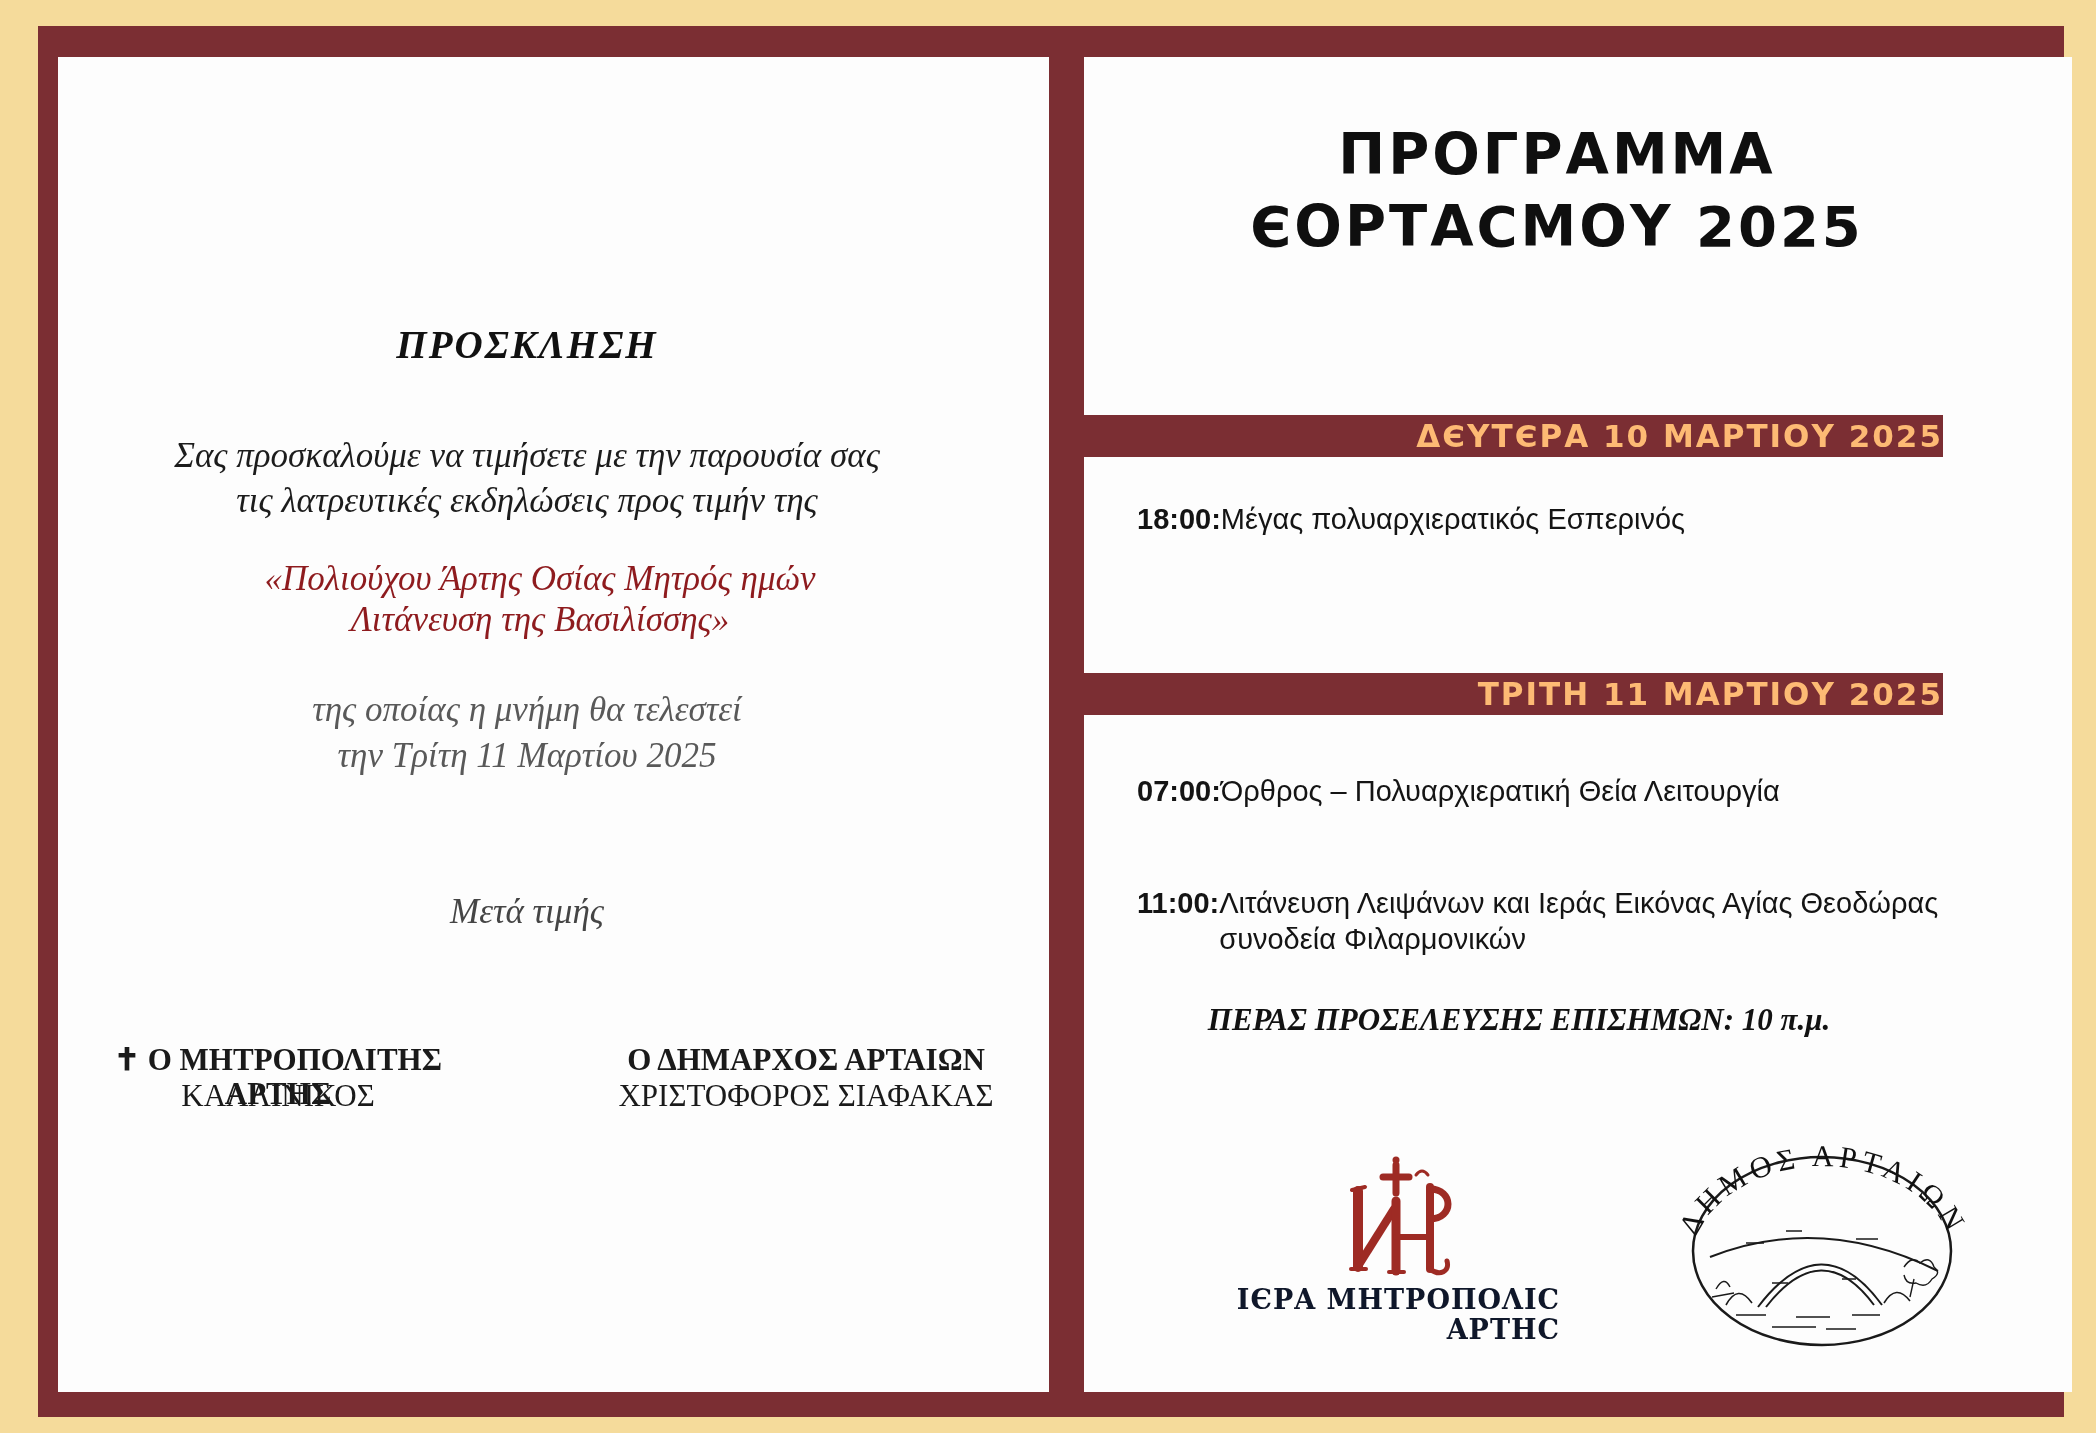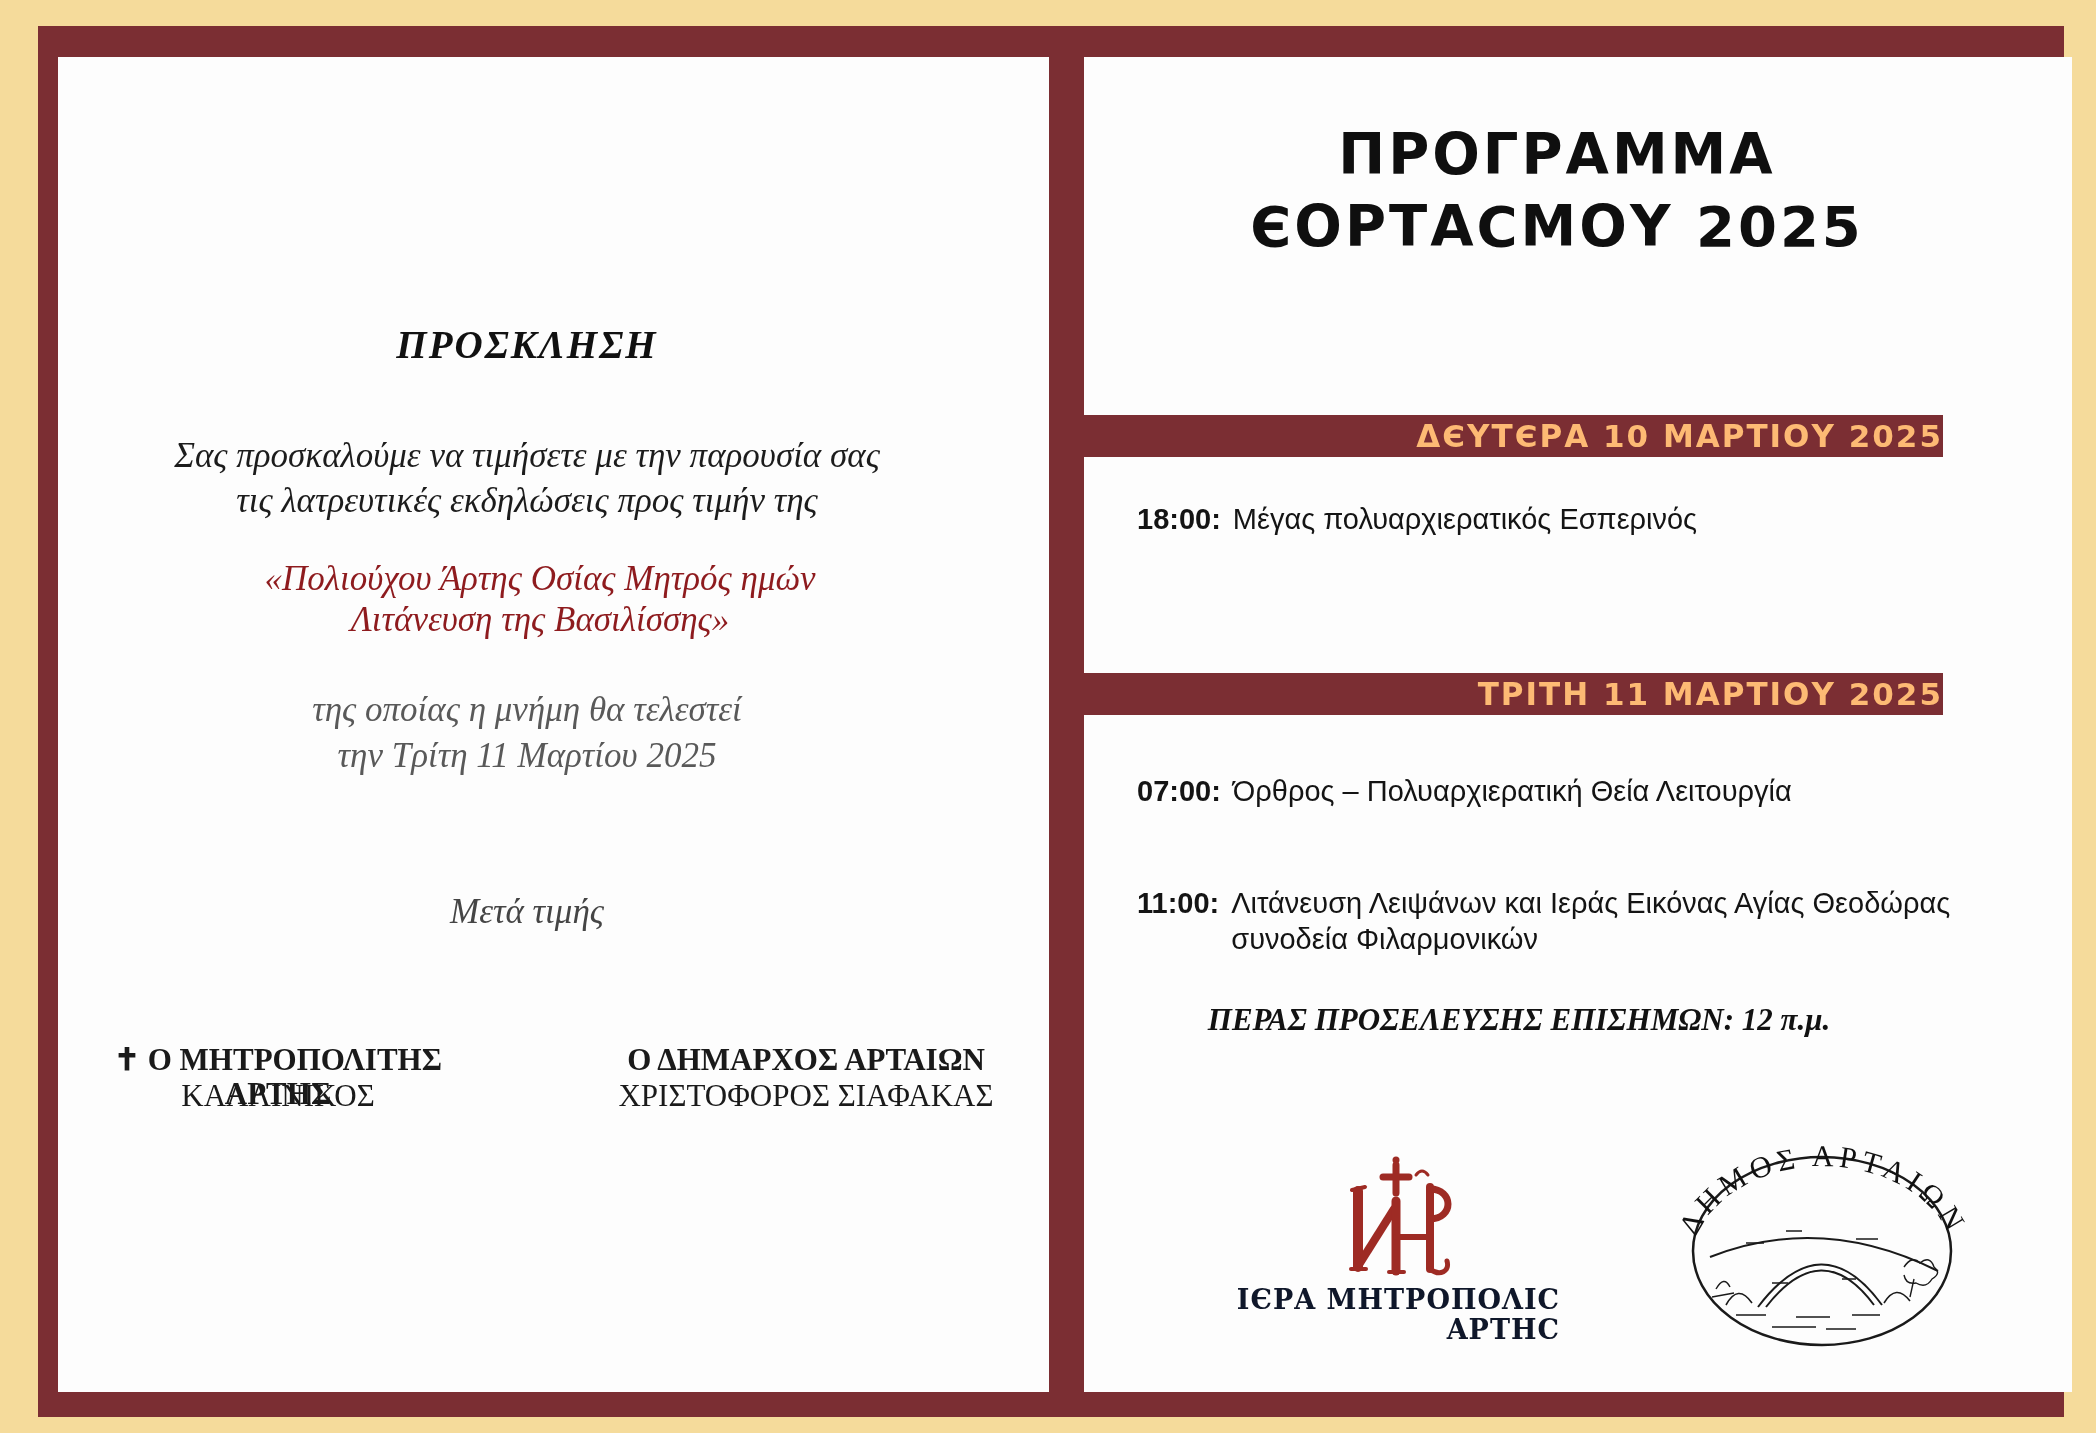--- a/index.html
+++ b/index.html
@@ -78,21 +78,21 @@
     font:bold 31px/42px "DejaVu Sans", sans-serif;
     letter-spacing:2px;
     padding-left:48px;
     white-space:nowrap;
     text-align:right;
   }
   .bar-1{top:358px;}
   .bar-2{top:616px;}
   .event{
     position:absolute;left:53px;
-    display:flex;gap:12px;
+    display:flex;
     font:29px/36px "Liberation Sans", sans-serif;
     color:#141414;
     white-space:nowrap;
   }
   .event .time{font-weight:bold;}
   .event .lines{display:flex;flex-direction:column;}
   .ev-1{top:444px;}
   .ev-2{top:716px;}
   .ev-3{top:828px;white-space:normal;width:900px;}
   .officials{
@@ -174,21 +174,21 @@
     </div>
 
     <div class="event ev-3">
       <span class="time">11:00:</span>
       <span class="lines">
         <span>Λιτάνευση Λειψάνων και Ιεράς Εικόνας Αγίας Θεοδώρας</span>
         <span>συνοδεία Φιλαρμονικών</span>
       </span>
     </div>
 
-    <div class="officials">ΠΕΡΑΣ ΠΡΟΣΕΛΕΥΣΗΣ ΕΠΙΣΗΜΩΝ: 12 π.μ.</div>
+    <div class="officials">ΠΕΡΑΣ ΠΡΟΣΕΛΕΥΣΗΣ ΕΠΙΣΗΜΩΝ: 10 π.μ.</div>
 
     <svg class="metropolis-logo" viewBox="0 0 116 126" xmlns="http://www.w3.org/2000/svg">
       <g stroke="#9E2B24" fill="none" stroke-linecap="round">
         <circle cx="54" cy="7" r="3.5" fill="#9E2B24" stroke="none"></circle>
         <path d="M54,12 L54,40" stroke-width="7"></path>
         <path d="M41,24 L67,24" stroke-width="7"></path>
         <path d="M16,38 L16,114" stroke-width="10"></path>
         <path d="M10,37 L23,34" stroke-width="4"></path>
         <path d="M9,116 L24,116" stroke-width="4"></path>
         <path d="M18,110 L52,56" stroke-width="8"></path>

